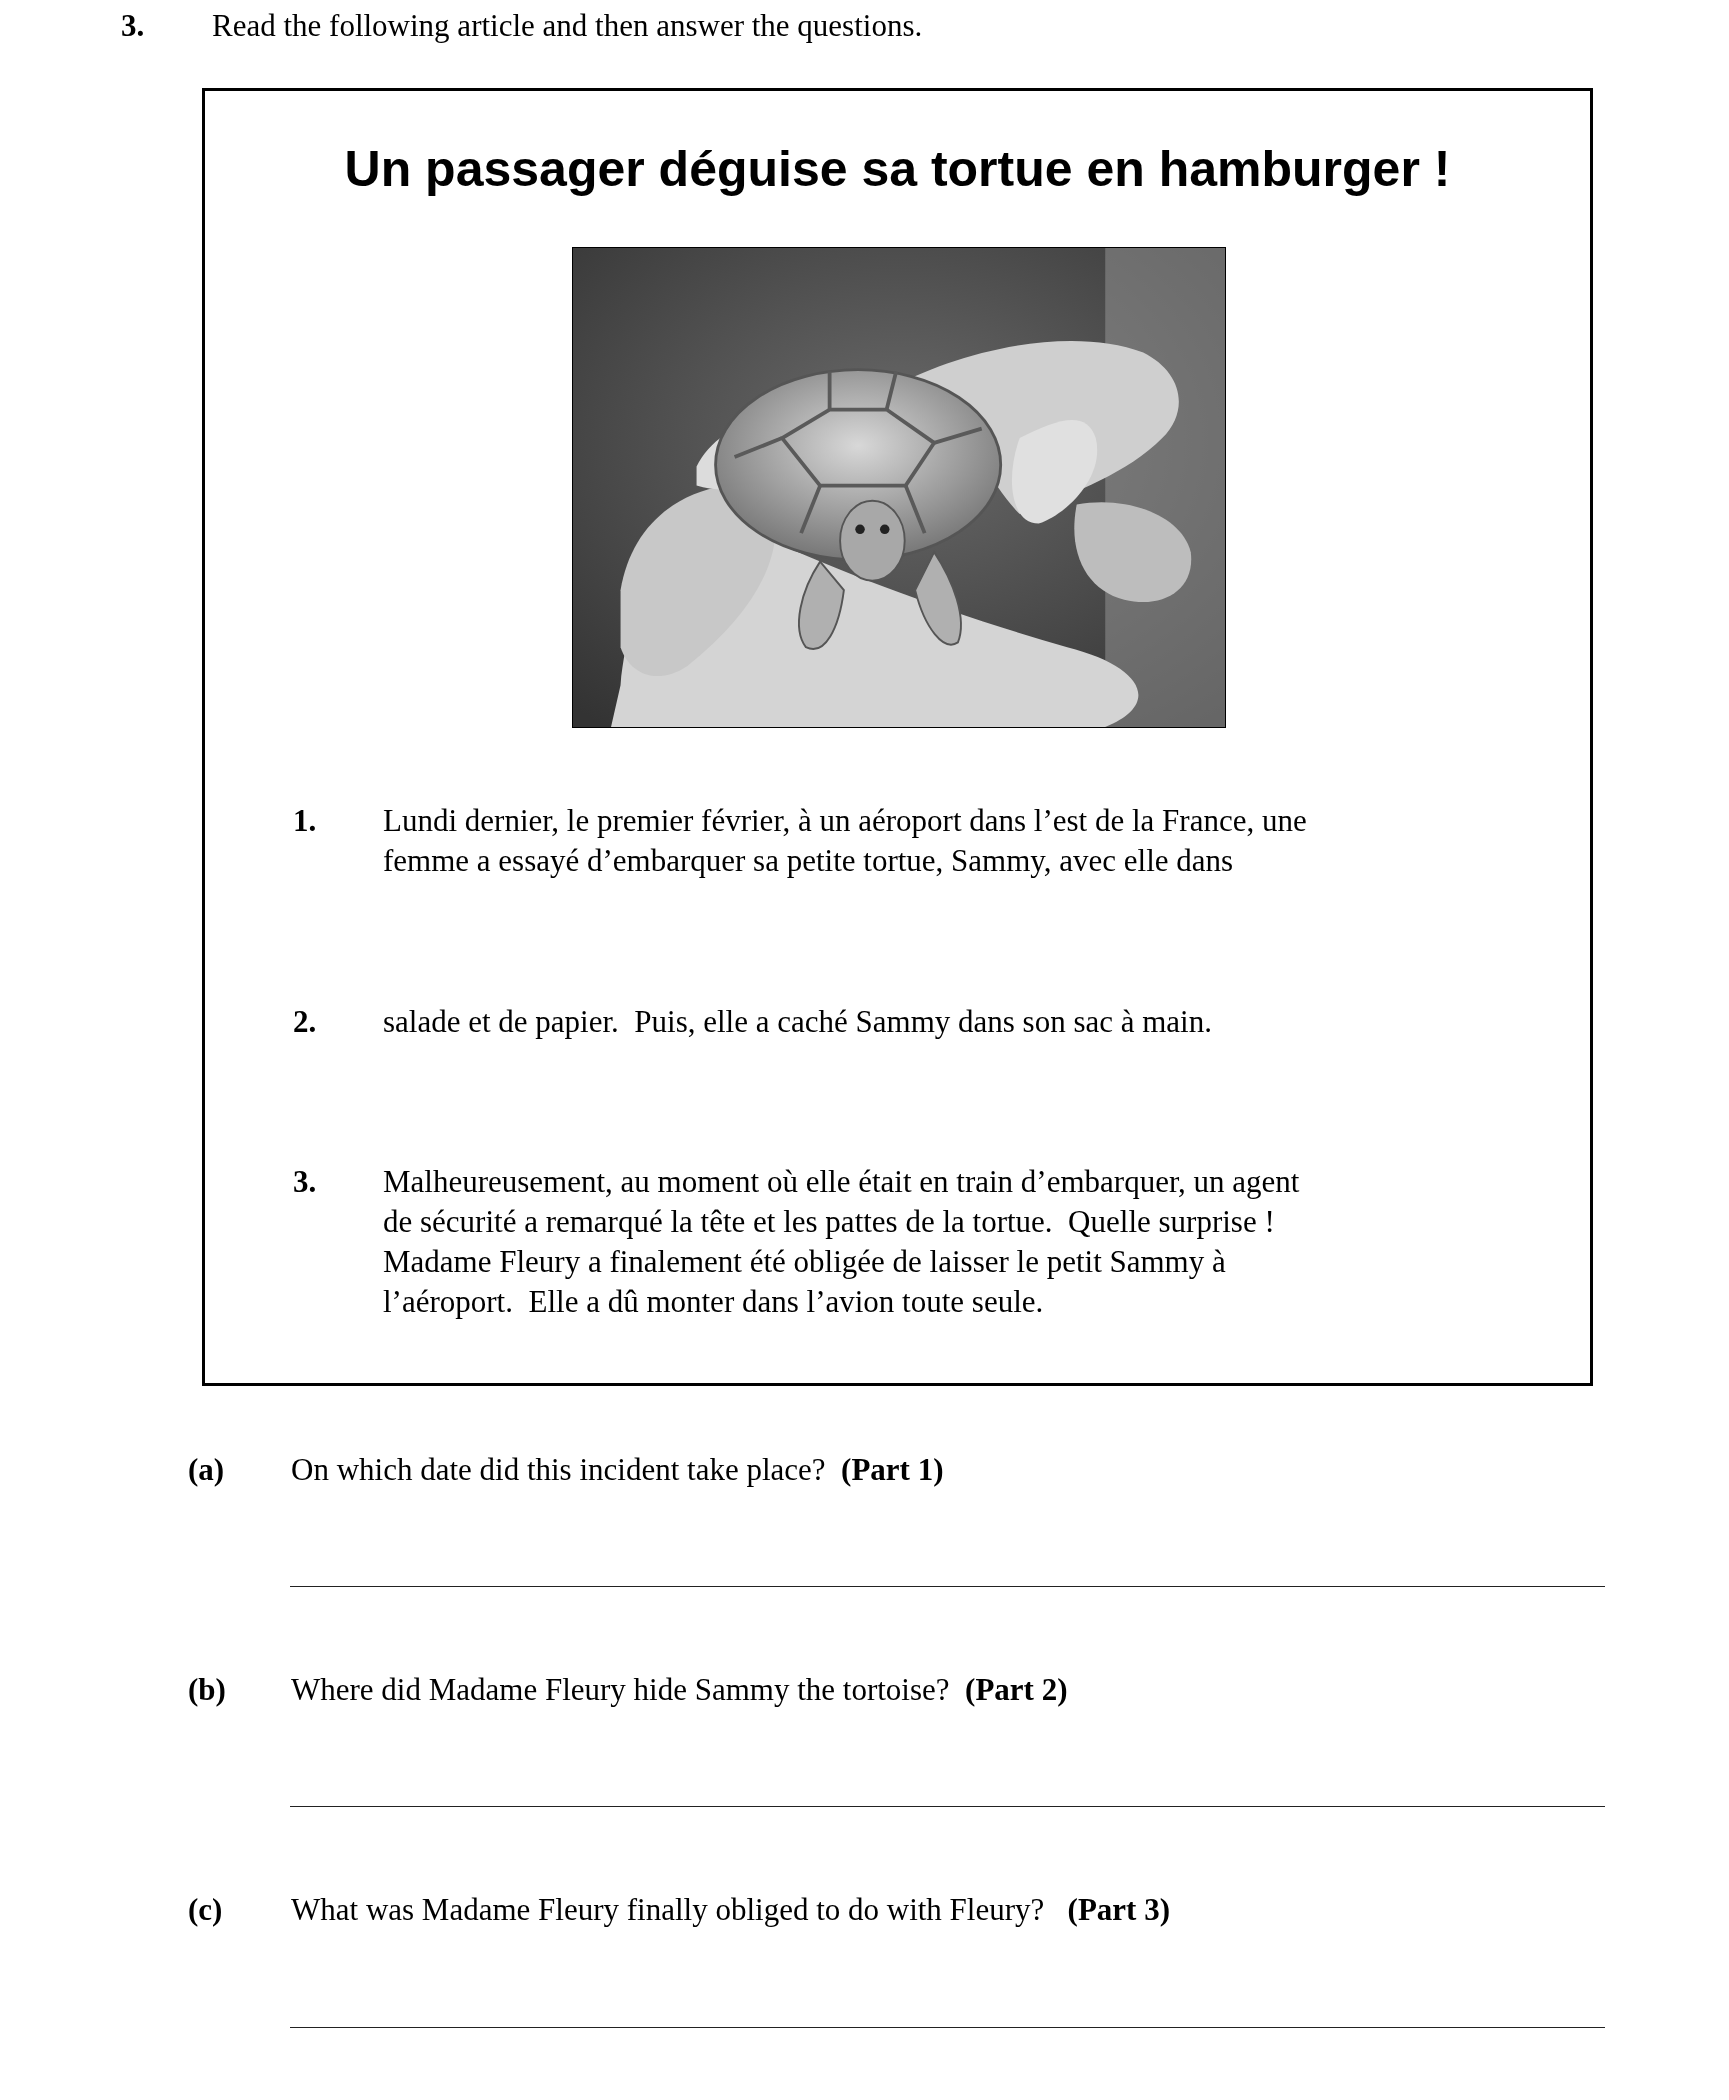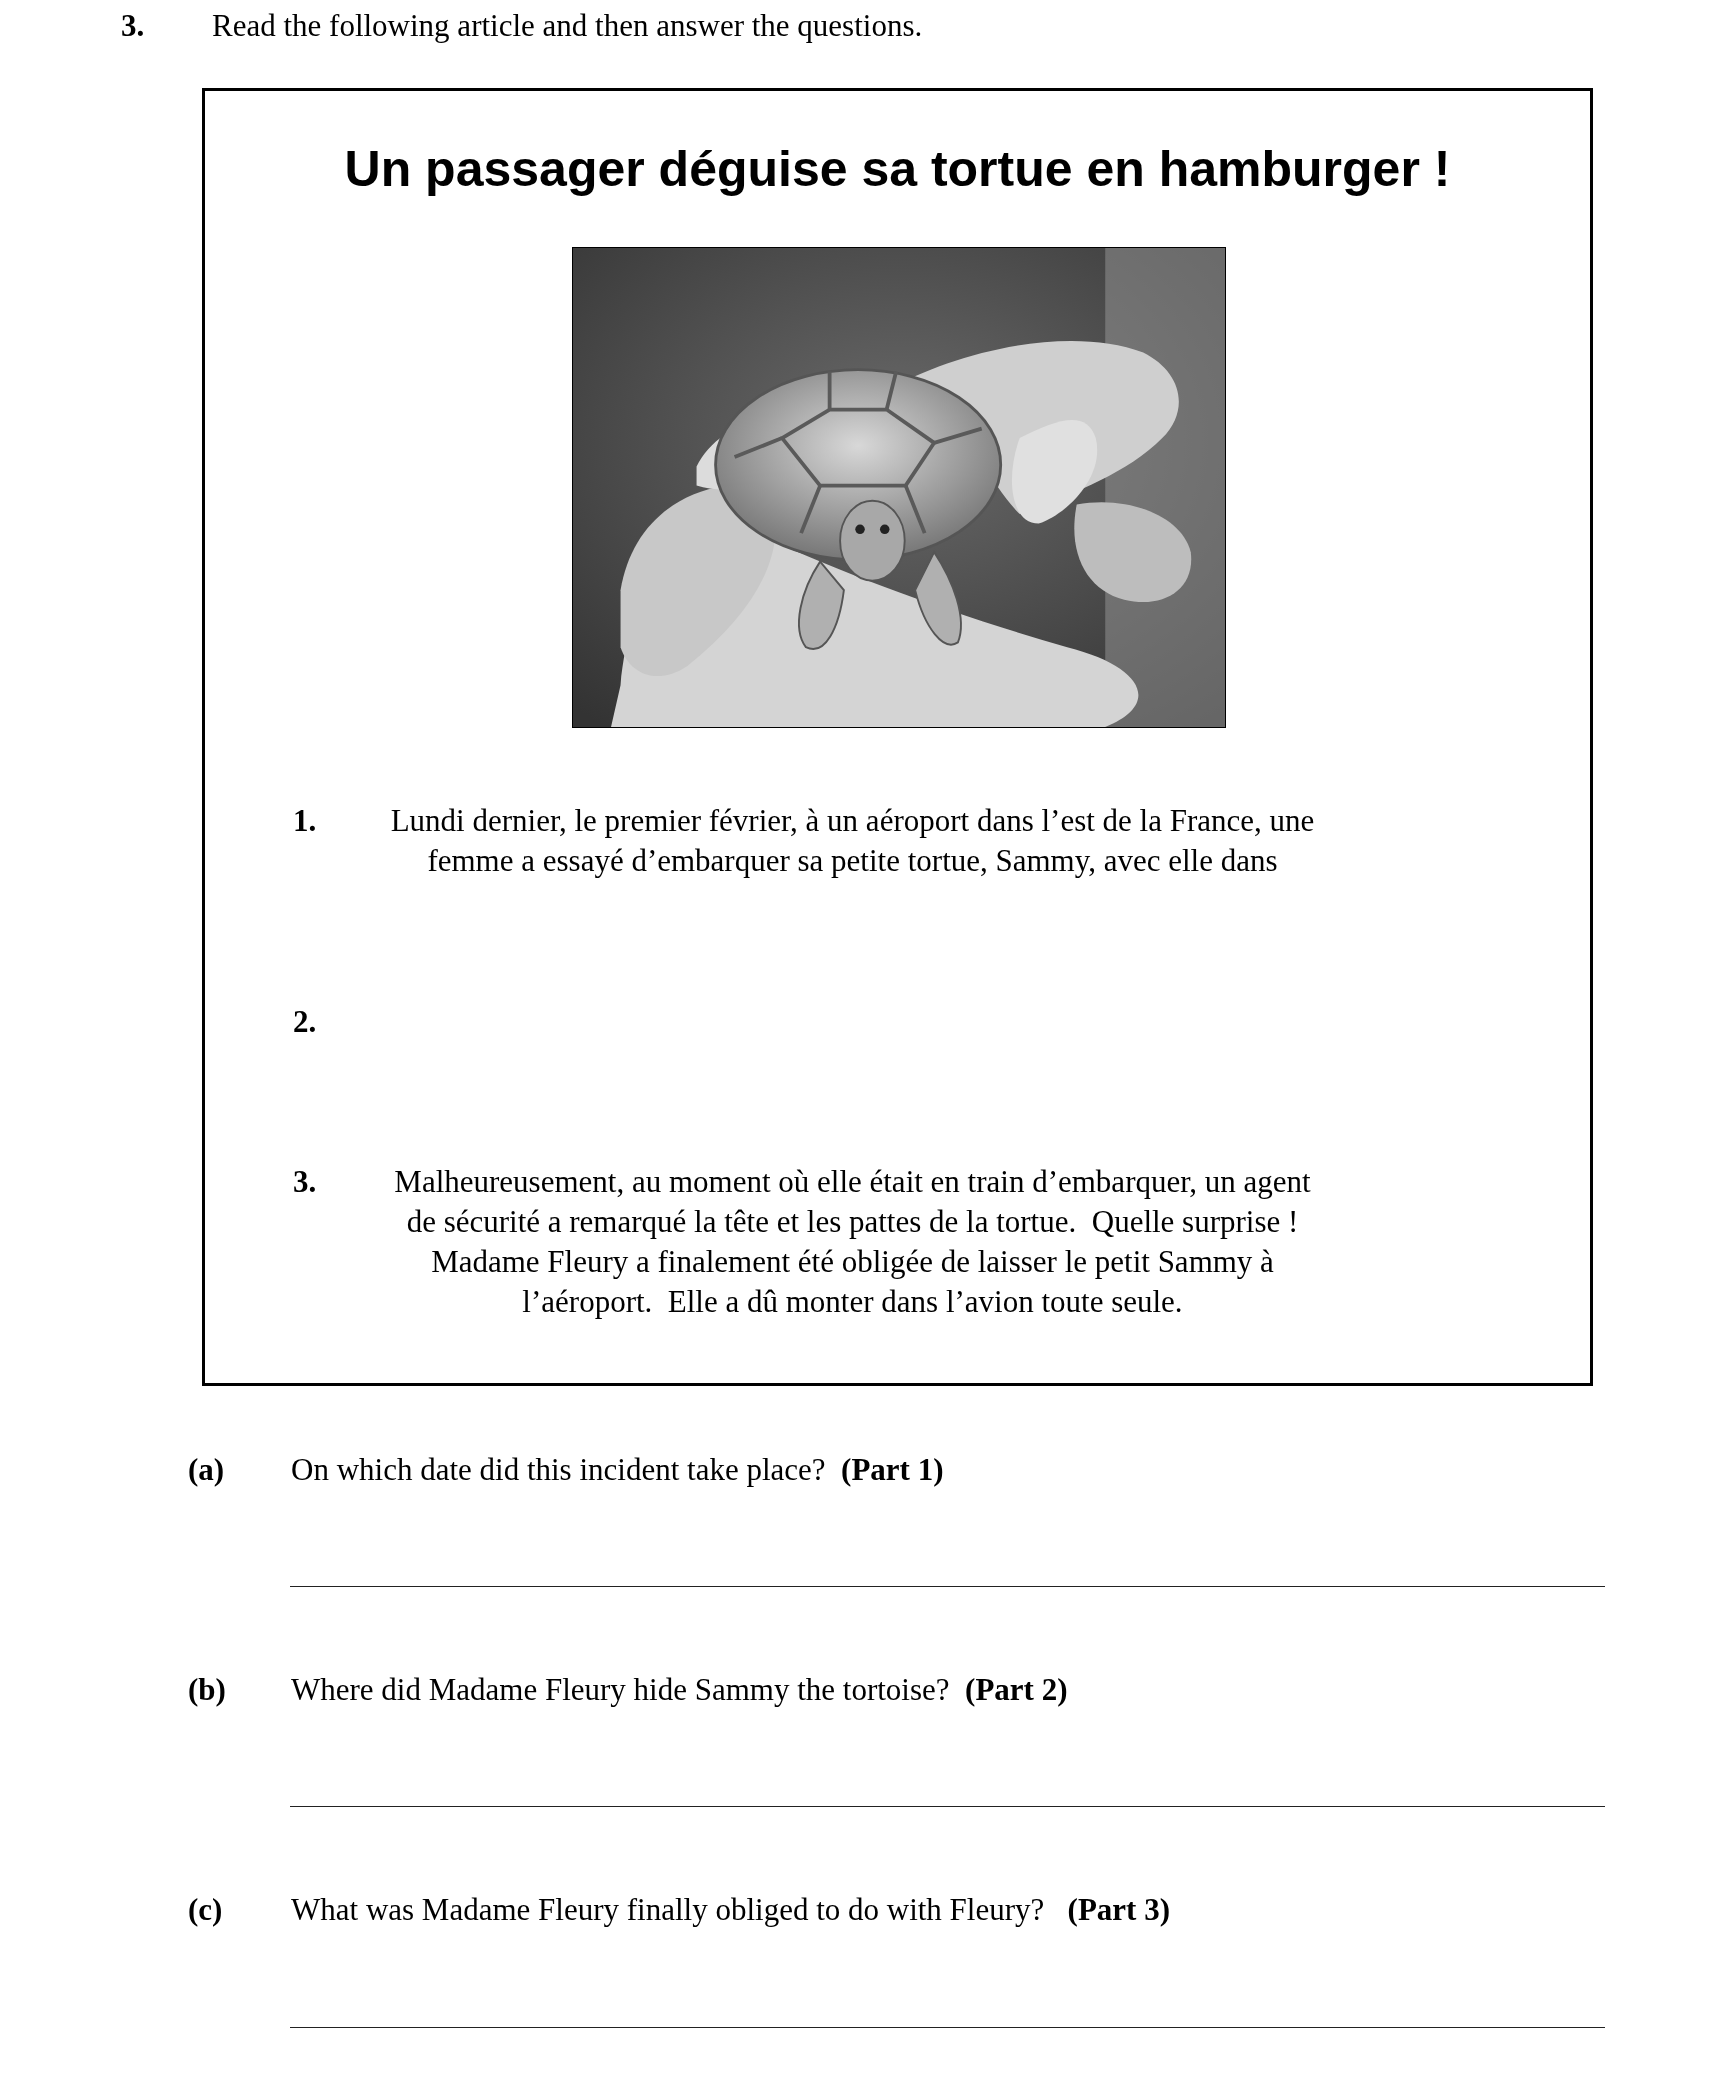--- a/index.html
+++ b/index.html
@@ -11,21 +11,21 @@
   #article-box { position:absolute; left:202px; top:88px; width:1385px; height:1292px;
                  border:3.8px solid #000; box-sizing:content-box; }
   #title { position:absolute; left:0; right:0; top:48px; text-align:center;
            font-family:"Liberation Sans","DejaVu Sans",sans-serif; font-weight:bold;
            font-size:50px; line-height:61px; }
   #photo { position:absolute; left:367px; top:156px; width:652px; height:479px;
            border:1.9px solid #000; overflow:hidden;
            background: radial-gradient(ellipse at 60% 62%, #e6e6e6 0%, #cfcfcf 22%, #9a9a9a 45%, #555 75%, #3a3a3a 100%); }
   .para { position:absolute; left:88px; width:1046px; }
   .para .num { position:absolute; left:0; top:0; font-weight:bold; }
-  .para .txt { position:absolute; left:84px; top:0; width:951px; white-space:normal;text-align:center; }
+  .para .txt { position:absolute; left:90px; top:0; width:951px; white-space:normal; }
   .q { position:absolute; left:188px; }
   .q .lbl { position:absolute; left:0; top:0; font-weight:bold; }
   .q .txt { position:absolute; left:103px; top:0; white-space:nowrap; }
   .answer-line { position:absolute; left:290px; width:1315px; height:0; border-top:1.9px solid #222; }
 </style>
 </head>
 <body>
 
 <div class="abs serif bold" style="left:121px; top:5.7px;">3.</div>
 <div class="abs serif" style="left:212px; top:5.7px;">Read the following article and then answer the questions.</div>
@@ -76,20 +76,21 @@
     <span class="num">1.</span>
     <div class="txt">
       <div style="white-space:pre">Lundi dernier, le premier février, à un aéroport dans l’est de la France, une</div>
       <div style="white-space:pre">femme a essayé d’embarquer sa petite tortue, Sammy, avec elle dans</div>
     </div>
   </div>
 
   <div class="para serif" style="top:911px; height:120px;">
     <span class="num">2.</span>
     <div class="txt">
+      <div style="white-space:pre">salade et de papier.  Puis, elle a caché Sammy dans son sac à main.</div>
     </div>
   </div>
 
   <div class="para serif" style="top:1071px; height:160px;">
     <span class="num">3.</span>
     <div class="txt">
       <div style="white-space:pre">Malheureusement, au moment où elle était en train d’embarquer, un agent</div>
       <div style="white-space:pre">de sécurité a remarqué la tête et les pattes de la tortue.  Quelle surprise !</div>
       <div style="white-space:pre">Madame Fleury a finalement été obligée de laisser le petit Sammy à</div>
       <div style="white-space:pre">l’aéroport.  Elle a dû monter dans l’avion toute seule.</div>

